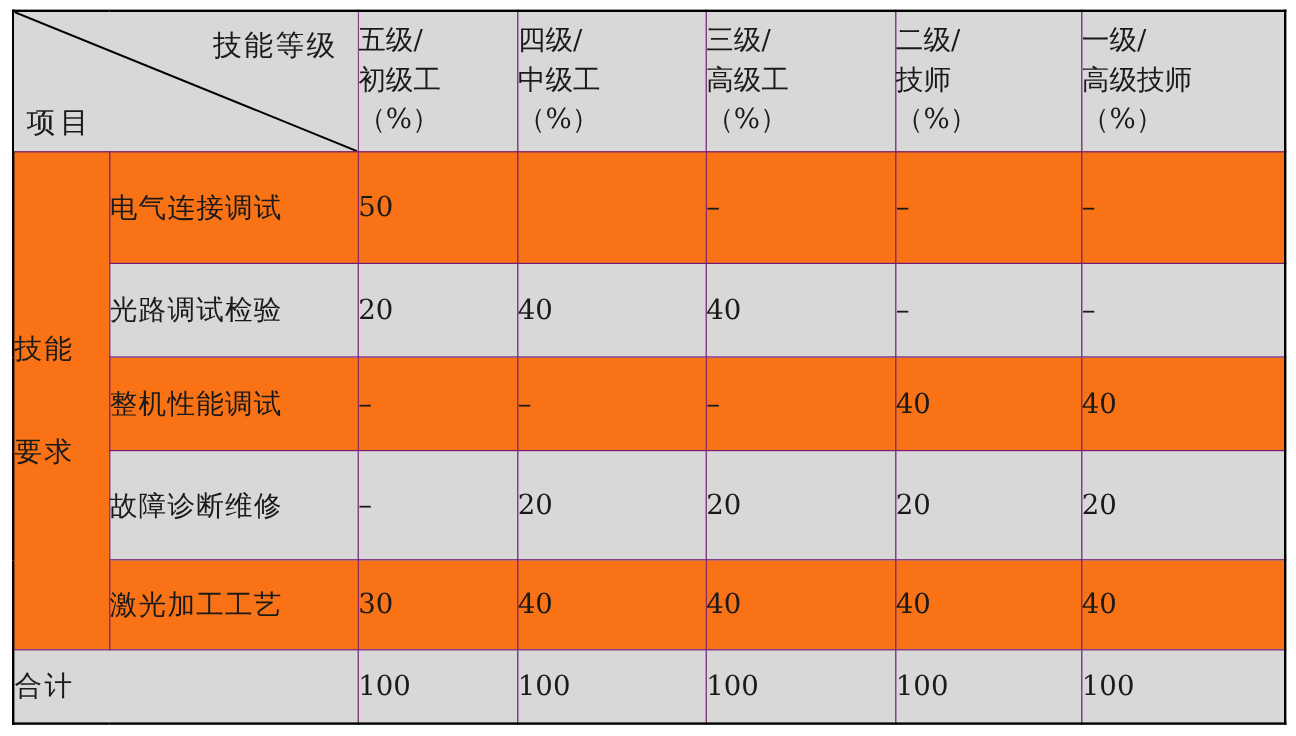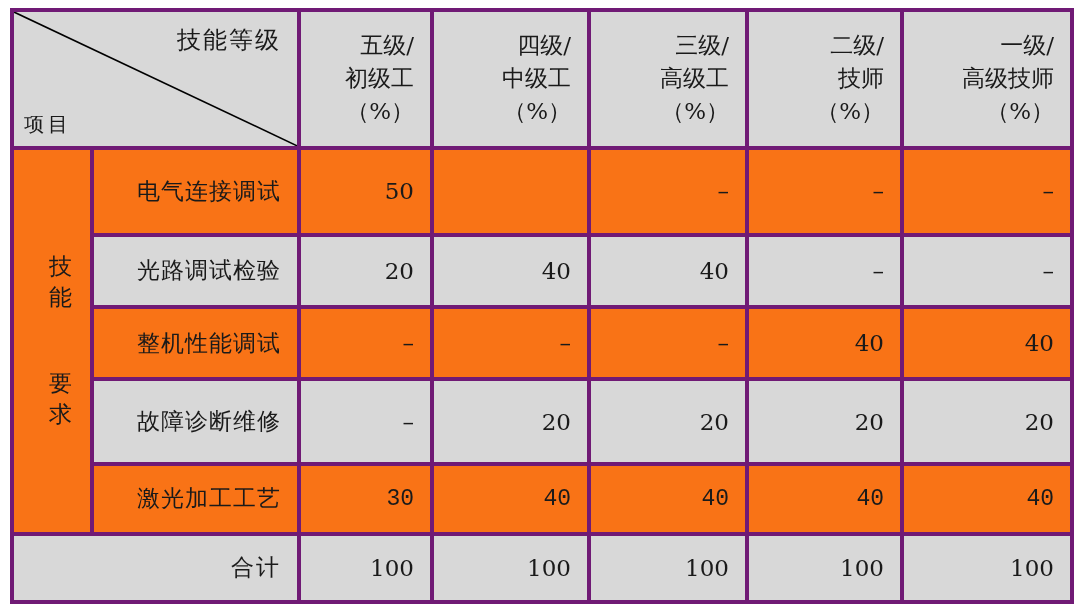--- a/index.html
+++ b/index.html
@@ -21,32 +21,32 @@
     position: absolute;
     left: 10px;
     top: 8px;
     width: 1060px;
     height: 596px;
     border-collapse: collapse;
     table-layout: fixed;
     border: 2px solid #000000;
   }
   table.skill-table td {
-    border: 4px solid #701a75;
-    text-align: right;
+    border: 1px solid #701a75;
+    text-align: left;
     vertical-align: middle;
     font-size: 23px;
-    padding: 16px;
+    padding: 0;
   }
   tr.header-row { height: 107px; }
   tr.body-row-1 { height: 85px; }
   tr.body-row-2 { height: 71px; }
   tr.body-row-3 { height: 71px; }
   tr.body-row-4 { height: 83px; }
-  tr.body-row-5 { height: 68px; font-family: Liberation Mono, monospace; }
+  tr.body-row-5 { height: 68px; }
   tr.total-row  { height: 56px; }
 
   .gray { background: #d8d8d8; }
   .white { background: #f97316; }
 
   td.corner-cell {
     position: relative;
     text-align: left;
     vertical-align: top;
   }
@@ -60,21 +60,21 @@
     position: absolute;
     top: 12px;
     right: 16px;
     font-size: 24px;
     letter-spacing: 2px;
   }
   .corner-bottom-label {
     position: absolute;
     bottom: 8px;
     left: 10px;
-    font-size: 20px;
+    font-size: 24px;
     letter-spacing: 4px;
   }
   td.col-header {
     line-height: 33px;
     font-size: 23px;
     margin-left: 44px;
   }
   td.group-cell {
     font-size: 25px;
     letter-spacing: 2px;

